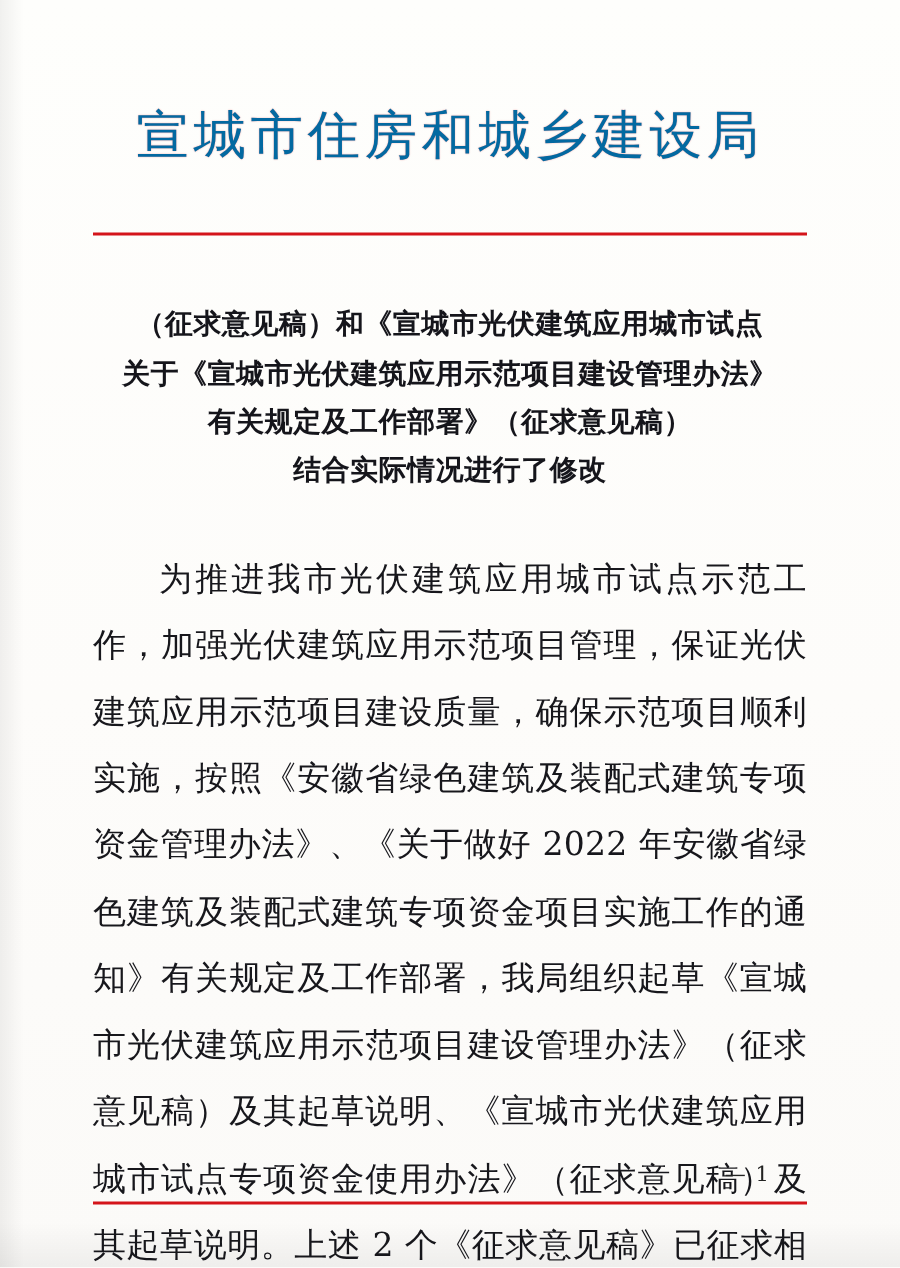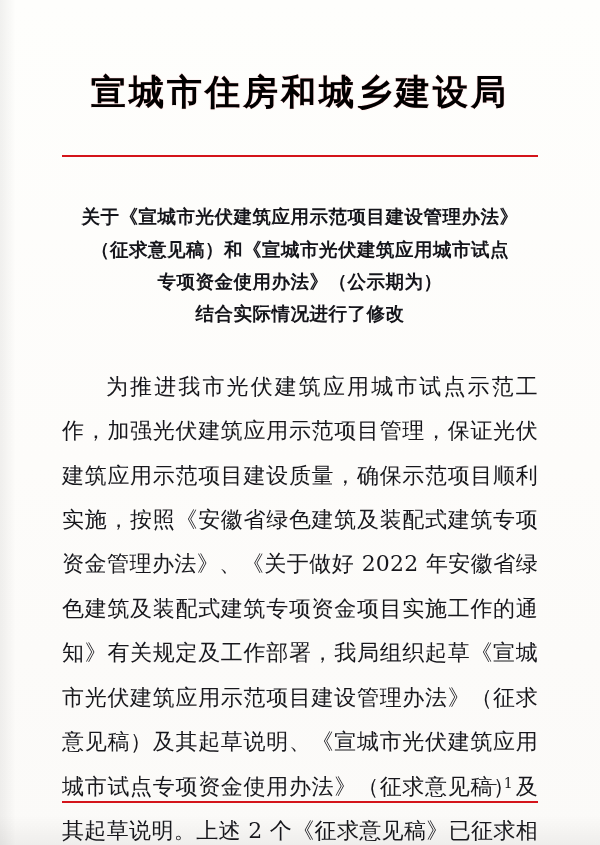--- a/index.html
+++ b/index.html
@@ -32,23 +32,23 @@
     position: relative;
     padding: 0 62px;
     box-sizing: border-box;
   }
   
   .letterhead {
     text-align: center;
     padding-top: 72px;
   }
   .letterhead-title {
-    color: #000000;
+    color: #0369a1;
     font-family: "DejaVu Serif", "Liberation Serif", serif;
-    font-weight: bold;
+    font-weight: normal;
     font-size: 35px;
     letter-spacing: 3px;
     line-height: 1.12;
     white-space: nowrap;
     text-shadow: 0 0 1px rgba(212,20,26,0.45);
   }
   .letterhead-rule {
     margin: 44px 0 0 0;
     height: 0;
     border-top: 2.5px solid #d4141a;
@@ -123,23 +123,23 @@
   <div class="paper-tint"></div>
 
   <div class="content">
 
     <div class="letterhead">
       <div class="letterhead-title">宣城市住房和城乡建设局</div>
       <div class="letterhead-rule"></div>
     </div>
 
     <div class="doc-title">
+      <div>（征求意见稿）和《宣城市光伏建筑应用城市试点</div>
       <div>关于《宣城市光伏建筑应用示范项目建设管理办法》</div>
-      <div>（征求意见稿）和《宣城市光伏建筑应用城市试点</div>
-      <div>专项资金使用办法》（公示期为）</div>
+      <div>有关规定及工作部署》（征求意见稿）</div>
       <div>结合实际情况进行了修改</div>
     </div>
 
     <div class="body-text">
       <p>为推进我市光伏建筑应用城市试点示范工作，加强光伏建筑应用示范项目管理，保证光伏建筑应用示范项目建设质量，确保示范项目顺利实施，按照《安徽省绿色建筑及装配式建筑专项资金管理办法》、《关于做好 2022 年安徽省绿色建筑及装配式建筑专项资金项目实施工作的通知》有关规定及工作部署，我局组织起草《宣城市光伏建筑应用示范项目建设管理办法》（征求意见稿）及其起草说明、《宣城市光伏建筑应用城市试点专项资金使用办法》（征求意见稿）及其起草说明。上述 2 个《征求意见稿》已征求相关部门意见，结合实际情况进行了修改，根据相关规定，现将上述 2 个《征求意见稿》主要内容予以公示，征求意见。</p>
     </div>
 
   </div>
 
   <div class="footer">

